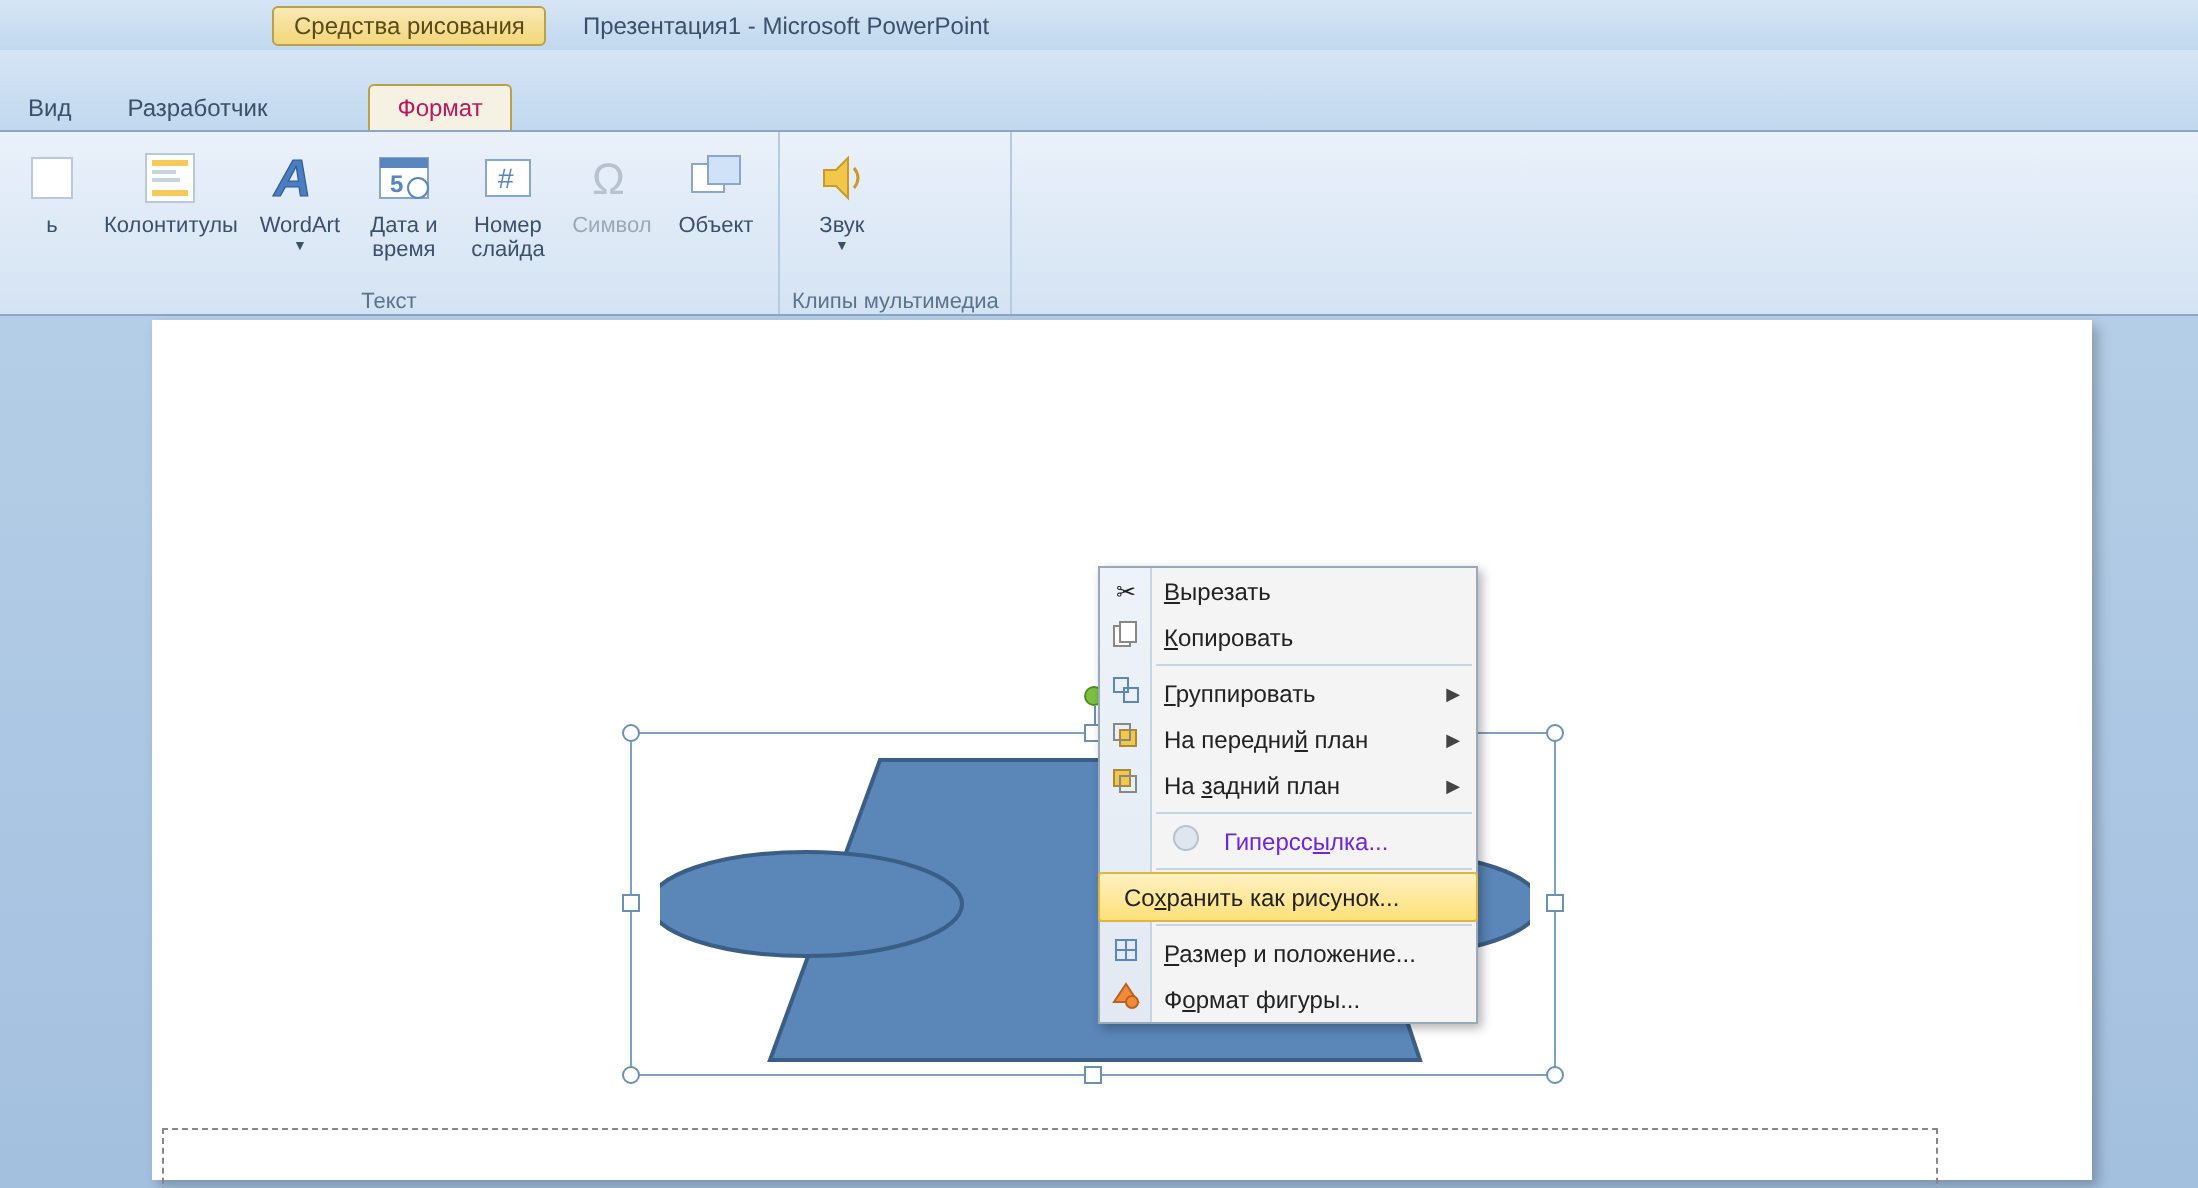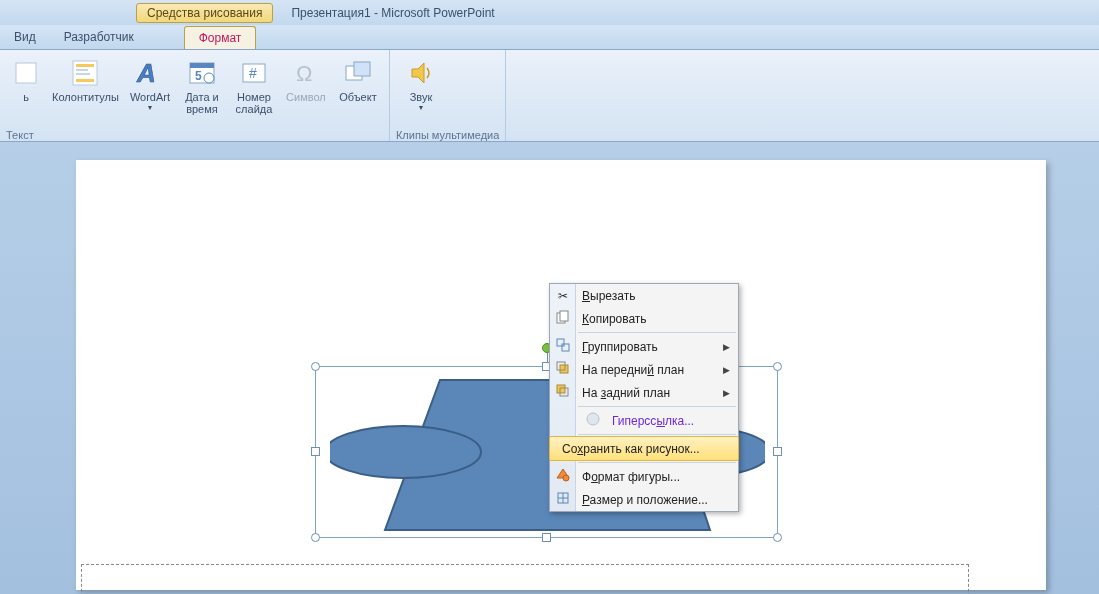--- a/index.html
+++ b/index.html
@@ -4,34 +4,34 @@
 <style>
   * { box-sizing: border-box; margin: 0; padding: 0; font-family: "Segoe UI", Tahoma, sans-serif; }
   body { width: 1099px; height: 594px; overflow: hidden; background: linear-gradient(#bcd3ea, #a3c0df); position: relative; }
 
   
   .titlebar { height: 25px; background: linear-gradient(#d6e5f5, #c1d8ee); display: flex; align-items: center; font-size: 12px; }
   .drawing-tools { background: linear-gradient(#f9e9b5,#f2d77a); border:1px solid #b9a14a; border-radius:3px; padding:2px 10px; margin-left:136px; color:#5a4a17; }
   .titlepart { margin-left:18px; color:#3b506b; }
 
   
-  .tabsrow { height: 25px; background: linear-gradient(#d6e5f5,#c1d8ee); display: flex; align-items: center; font-size: 12px; color:#3b506b; border-bottom:1px solid #8ba7c5; }
+  .tabsrow { height: 41px; background: linear-gradient(#d6e5f5,#c1d8ee); display: flex; align-items: flex-end; font-size: 12px; color:#3b506b; border-bottom:1px solid #8ba7c5; }
   .tab { padding: 4px 14px 4px 14px; cursor:pointer; }
   .tab.active { background:#f5f1e3; border:1px solid #b9a14a; border-bottom:none; border-radius:3px 3px 0 0; color:#be185d; }
 
   
   .ribbon { height: 92px; background: linear-gradient(#eaf1fa,#d4e3f3); border-bottom:1px solid #8ba7c5; display:flex; }
   .group { border-right:1px solid #b5cbe2; padding:4px 6px 0 6px; display:flex; flex-direction:column; }
   .group-btns { display:flex; gap:2px; flex:1; }
   .rbtn { display:flex; flex-direction:column; align-items:center; justify-content:flex-start; padding:3px 4px; font-size:11px; color:#3b506b; min-width:50px; text-align:center; cursor:pointer; border-radius:3px; }
   .rbtn.disabled { color:#9aa8b8; }
   .rbtn .ic { width:32px; height:32px; display:flex; align-items:center; justify-content:center; margin-bottom:2px; }
   .rbtn .lbl { line-height:12px; white-space:pre; }
   .rbtn .dd { font-size:7px; margin-top:1px; }
-  .group-label { text-align:left; font-size:11px; color:#5b738f; padding:2px 0 0 0; }
+  .group-label { text-align:center; font-size:11px; color:#5b738f; padding:2px 0 0 0; }
 
   
   .workspace { position:absolute; top:160px; left:0; right:0; bottom:0; }
   .slide { position:absolute; left:76px; top:0; width:970px; height:430px; background:#fff; box-shadow:3px 3px 6px rgba(0,0,0,0.25); }
   .sel-box { position:absolute; left:315px; top:206px; width:463px; height:172px; border:1px solid #7da2c8; }
   .handle { position:absolute; width:9px; height:9px; background:#fff; border:1px solid #6b90b6; border-radius:50%; }
   .h-tl{left:-5px;top:-5px;} .h-tr{right:-5px;top:-5px;} .h-bl{left:-5px;bottom:-5px;} .h-br{right:-5px;bottom:-5px;}
   .hm{width:9px;height:9px;background:#fff;border:1px solid #6b90b6;position:absolute;}
   .h-t{left:50%;top:-5px;margin-left:-5px;} .h-b{left:50%;bottom:-5px;margin-left:-5px;}
   .h-l{left:-5px;top:50%;margin-top:-5px;} .h-r{right:-5px;top:50%;margin-top:-5px;}
@@ -246,29 +246,29 @@
     <span>Гиперсс<span class="underline-char">ы</span>лка...</span>
   </div>
   <div class="ctx-sep"></div>
   <div class="ctx-item hover">
     <span>Со<span class="underline-char">х</span>ранить как рисунок...</span>
   </div>
   <div class="ctx-sep"></div>
   <div class="ctx-item">
     <span class="ctx-ic">
       <svg width="14" height="14">
-          <polygon points="7,1 13,10 1,10" fill="#f28a3a" stroke="#b8621f"></polygon>
-          <circle cx="10" cy="10" r="3" fill="#f28a3a" stroke="#b8621f"></circle>
-        </svg>
-    </span>
-    <span>Ф<span class="underline-char">о</span>рмат фигуры...</span>
-  </div>
-  <div class="ctx-item">
-    <span class="ctx-ic">
-      <svg width="14" height="14">
           <rect x="2" y="2" width="10" height="10" fill="none" stroke="#5a86c0"></rect>
           <line x1="2" y1="7" x2="12" y2="7" stroke="#5a86c0"></line>
           <line x1="7" y1="2" x2="7" y2="12" stroke="#5a86c0"></line>
         </svg>
     </span>
     <span><span class="underline-char">Р</span>азмер и положение...</span>
   </div>
+  <div class="ctx-item">
+    <span class="ctx-ic">
+      <svg width="14" height="14">
+          <polygon points="7,1 13,10 1,10" fill="#f28a3a" stroke="#b8621f"></polygon>
+          <circle cx="10" cy="10" r="3" fill="#f28a3a" stroke="#b8621f"></circle>
+        </svg>
+    </span>
+    <span>Ф<span class="underline-char">о</span>рмат фигуры...</span>
+  </div>
 </div>
 
 </body></html>

